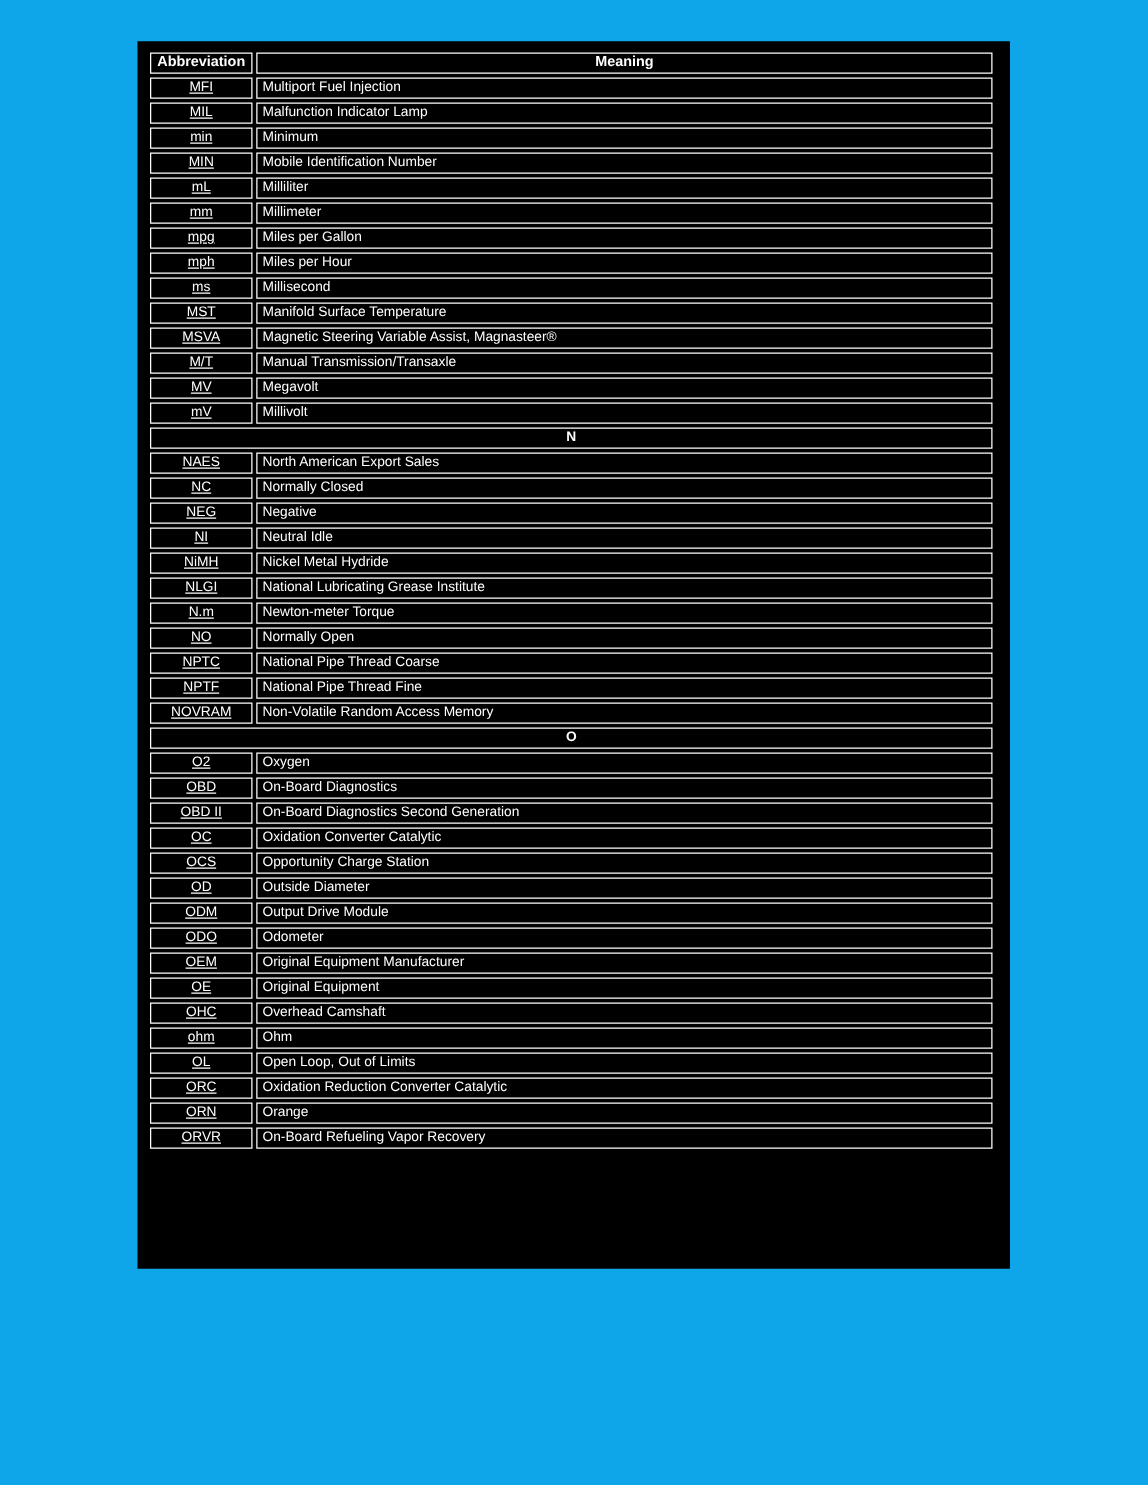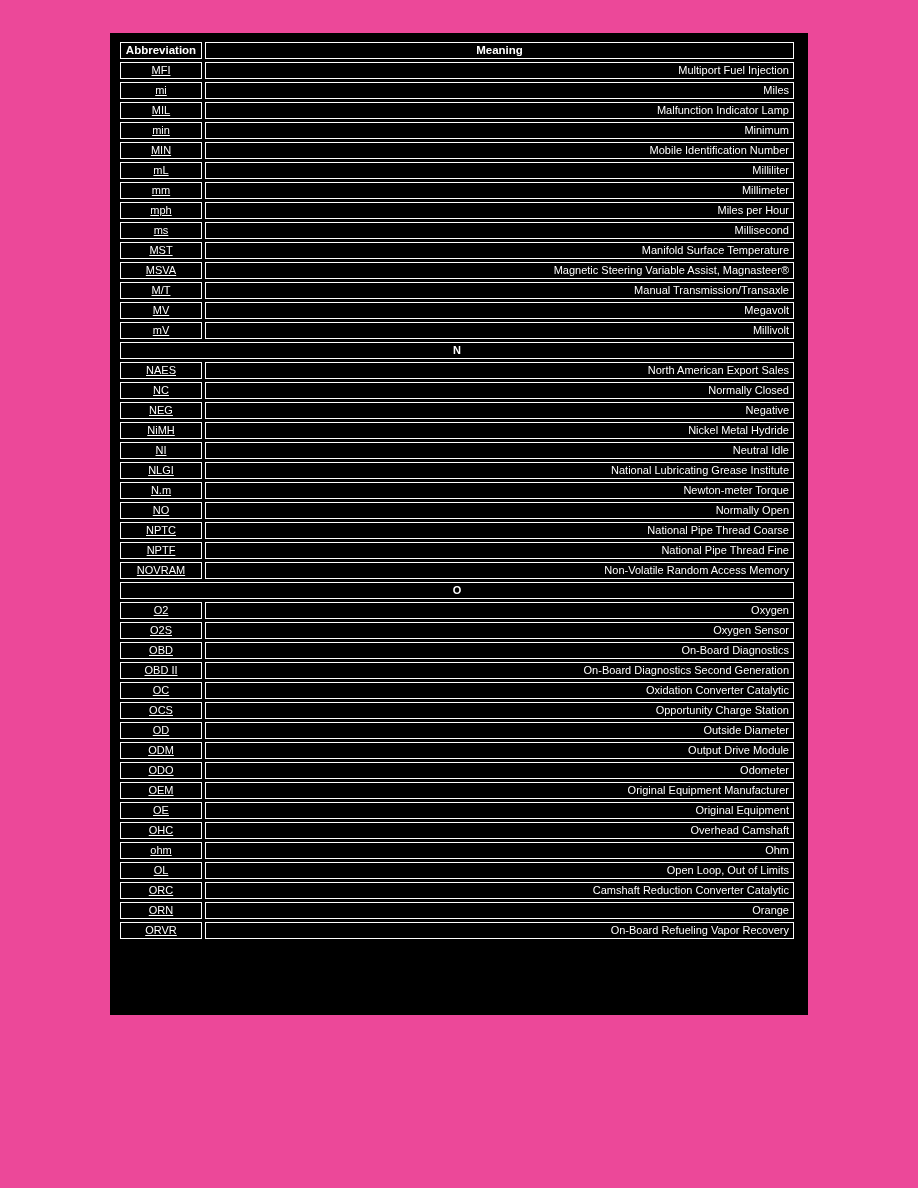--- a/index.html
+++ b/index.html
@@ -5,21 +5,21 @@
   html, body {
     margin: 0;
     padding: 0;
     background: #ffffff;
     font-family: "Liberation Sans", sans-serif;
   }
   .page {
     position: relative;
     width: 918px;
     height: 1188px;
-    background: #ec4899;
+    background: #0ea5e9;
     overflow: hidden;
   }
   .table-block {
     position: absolute;
     left: 110px;
     top: 33px;
     width: 698px;
     height: 982px;
     background: #000000;
     box-sizing: border-box;
@@ -44,21 +44,21 @@
     white-space: nowrap;
     vertical-align: middle;
   }
   col.abbr-col { width: 82px; }
   table.abbrev-table th {
     font-size: 11.5px;
     font-weight: bold;
     text-align: center;
   }
   td.abbr-cell { text-align: center; text-decoration: underline; }
-  td.meaning-cell { text-align: right; }
+  td.meaning-cell { text-align: left; }
   td.section-cell {
     text-align: center;
     font-weight: bold;
     font-size: 11.5px;
   }
 </style>
 </head>
 <body>
 
 <div class="page">
@@ -73,44 +73,44 @@
           <th>Abbreviation</th>
           <th>Meaning</th>
         </tr>
       </thead>
       <tbody>
           <tr>
             <td class="abbr-cell">MFI</td>
             <td class="meaning-cell">Multiport Fuel Injection</td>
           </tr>
           <tr>
-            <td class="abbr-cell">mi</td>
-            <td class="meaning-cell">Miles</td>
-          </tr>
-          <tr>
             <td class="abbr-cell">MIL</td>
             <td class="meaning-cell">Malfunction Indicator Lamp</td>
           </tr>
           <tr>
             <td class="abbr-cell">min</td>
             <td class="meaning-cell">Minimum</td>
           </tr>
           <tr>
             <td class="abbr-cell">MIN</td>
             <td class="meaning-cell">Mobile Identification Number</td>
           </tr>
           <tr>
             <td class="abbr-cell">mL</td>
             <td class="meaning-cell">Milliliter</td>
           </tr>
           <tr>
             <td class="abbr-cell">mm</td>
             <td class="meaning-cell">Millimeter</td>
           </tr>
           <tr>
+            <td class="abbr-cell">mpg</td>
+            <td class="meaning-cell">Miles per Gallon</td>
+          </tr>
+          <tr>
             <td class="abbr-cell">mph</td>
             <td class="meaning-cell">Miles per Hour</td>
           </tr>
           <tr>
             <td class="abbr-cell">ms</td>
             <td class="meaning-cell">Millisecond</td>
           </tr>
           <tr>
             <td class="abbr-cell">MST</td>
             <td class="meaning-cell">Manifold Surface Temperature</td>
@@ -140,28 +140,28 @@
           </tr>
           <tr>
             <td class="abbr-cell">NC</td>
             <td class="meaning-cell">Normally Closed</td>
           </tr>
           <tr>
             <td class="abbr-cell">NEG</td>
             <td class="meaning-cell">Negative</td>
           </tr>
           <tr>
+            <td class="abbr-cell">NI</td>
+            <td class="meaning-cell">Neutral Idle</td>
+          </tr>
+          <tr>
             <td class="abbr-cell">NiMH</td>
             <td class="meaning-cell">Nickel Metal Hydride</td>
           </tr>
           <tr>
-            <td class="abbr-cell">NI</td>
-            <td class="meaning-cell">Neutral Idle</td>
-          </tr>
-          <tr>
             <td class="abbr-cell">NLGI</td>
             <td class="meaning-cell">National Lubricating Grease Institute</td>
           </tr>
           <tr>
             <td class="abbr-cell">N.m</td>
             <td class="meaning-cell">Newton-meter Torque</td>
           </tr>
           <tr>
             <td class="abbr-cell">NO</td>
             <td class="meaning-cell">Normally Open</td>
@@ -179,24 +179,20 @@
             <td class="meaning-cell">Non-Volatile Random Access Memory</td>
           </tr>
           <tr>
             <td colspan="2" class="section-cell">O</td>
           </tr>
           <tr>
             <td class="abbr-cell">O2</td>
             <td class="meaning-cell">Oxygen</td>
           </tr>
           <tr>
-            <td class="abbr-cell">O2S</td>
-            <td class="meaning-cell">Oxygen Sensor</td>
-          </tr>
-          <tr>
             <td class="abbr-cell">OBD</td>
             <td class="meaning-cell">On-Board Diagnostics</td>
           </tr>
           <tr>
             <td class="abbr-cell">OBD II</td>
             <td class="meaning-cell">On-Board Diagnostics Second Generation</td>
           </tr>
           <tr>
             <td class="abbr-cell">OC</td>
             <td class="meaning-cell">Oxidation Converter Catalytic</td>
@@ -232,21 +228,21 @@
           <tr>
             <td class="abbr-cell">ohm</td>
             <td class="meaning-cell">Ohm</td>
           </tr>
           <tr>
             <td class="abbr-cell">OL</td>
             <td class="meaning-cell">Open Loop, Out of Limits</td>
           </tr>
           <tr>
             <td class="abbr-cell">ORC</td>
-            <td class="meaning-cell">Camshaft Reduction Converter Catalytic</td>
+            <td class="meaning-cell">Oxidation Reduction Converter Catalytic</td>
           </tr>
           <tr>
             <td class="abbr-cell">ORN</td>
             <td class="meaning-cell">Orange</td>
           </tr>
           <tr>
             <td class="abbr-cell">ORVR</td>
             <td class="meaning-cell">On-Board Refueling Vapor Recovery</td>
           </tr>
         </tbody>

